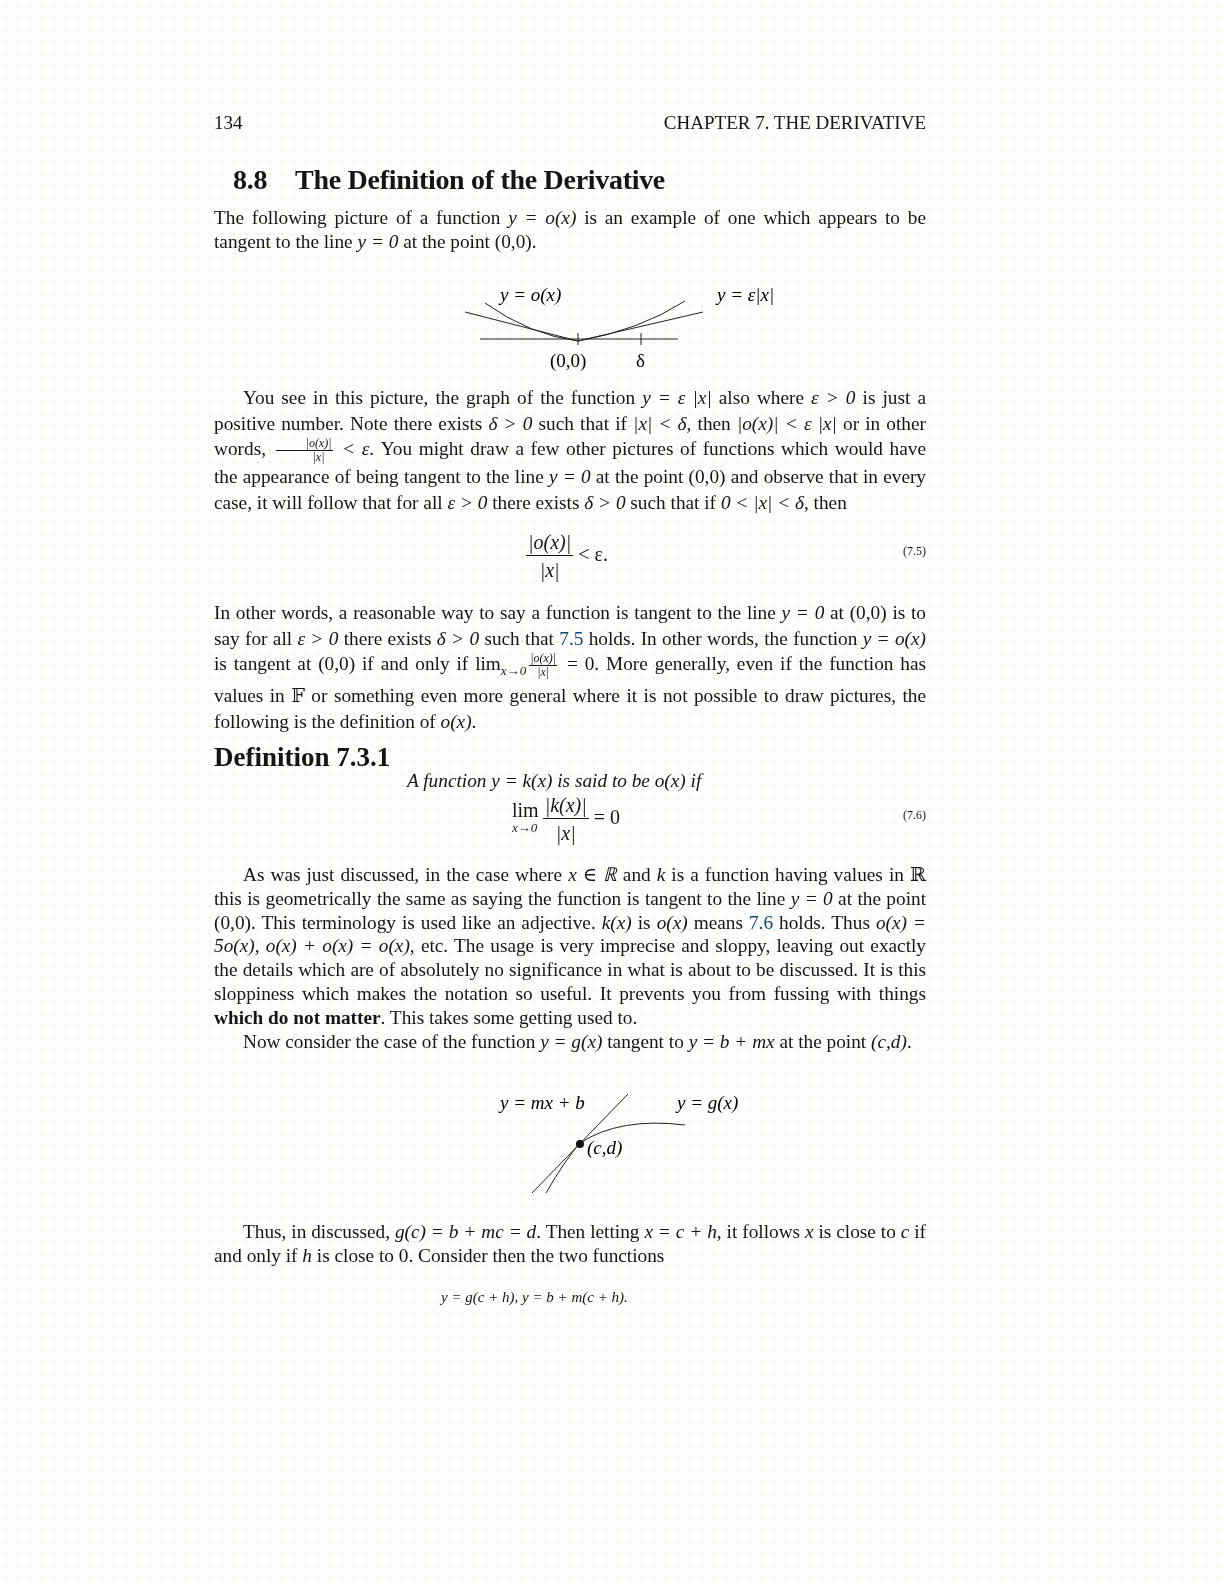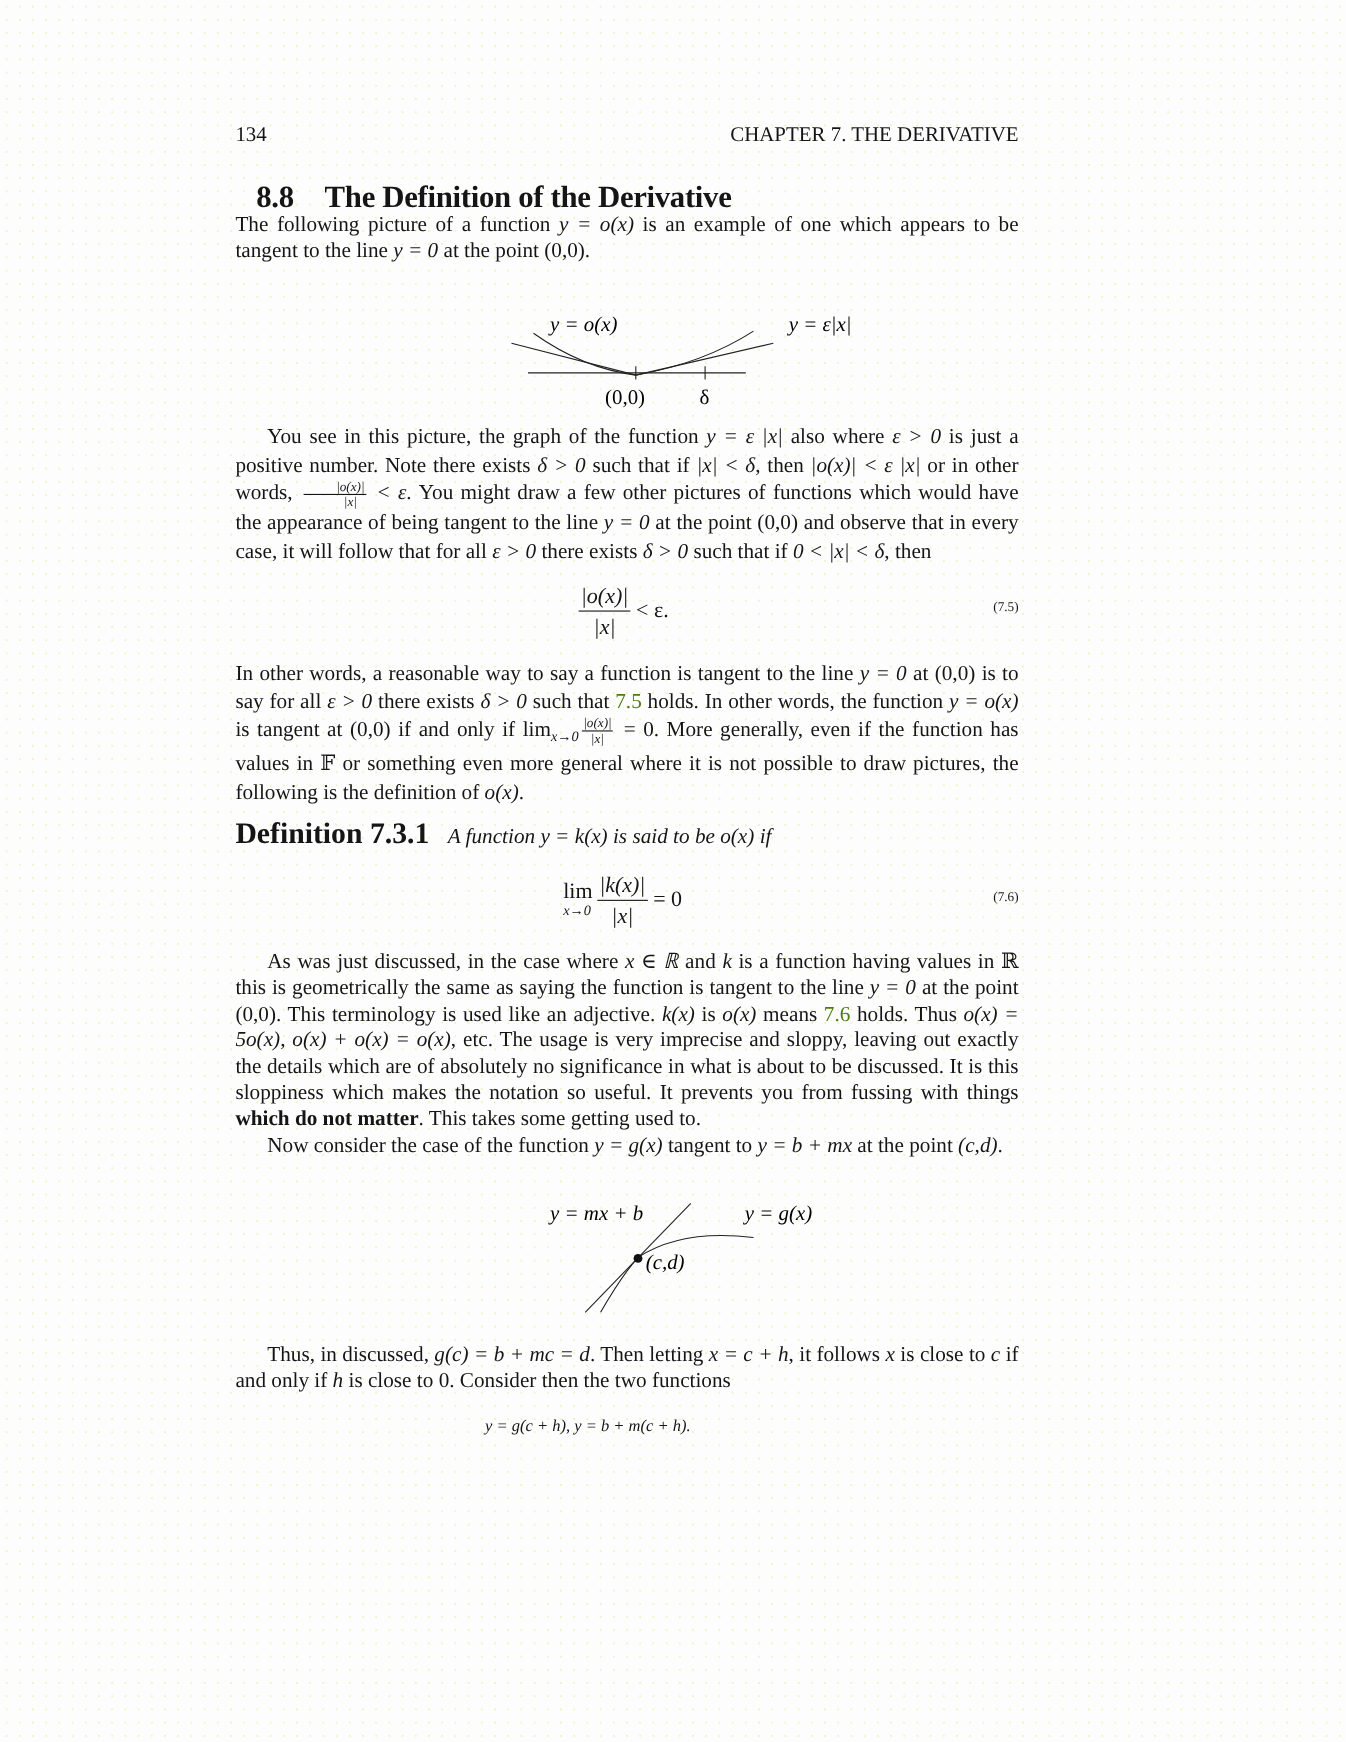--- a/index.html
+++ b/index.html
@@ -13,47 +13,47 @@
   }
   .abs { position: absolute; }
   .runhead { top: 112px; font-size: 19px; }
   .pagenum { left: 214px; text-align: center; }
   .chapter { right: 298px; }
   .sec-title { left: 233px; top: 164px; font-size: 28px; font-weight: bold; letter-spacing: -0.3px; }
   .sec-title .num { margin-right: 28px; }
   .para { left: 214px; width: 712px; font-size: 19.3px; line-height: 24px; text-align: justify; }
   .indent { text-indent: 29px; }
   .m { font-style: italic; }
-  .link { color: #4d7c0f; }
+  .link { color: #0c4a6e; }
   .bold { font-weight: bold; }
   .frac { display: inline-block; vertical-align: middle; text-align: center; font-size: 12px; line-height: 13px; margin: 0 3px; }
   .frac .n { display: block; border-bottom: 1px solid #151515; padding: 0 1px; }
   .frac .d { display: block; }
   .eq { font-size: 20px; }
   .eqfrac { display: inline-block; vertical-align: middle; text-align: center; line-height: 24px; }
   .eqfrac .n { display: block; border-bottom: 1px solid #151515; padding: 0 2px 1px; }
   .eqfrac .d { display: block; padding-top: 2px; }
   .eqno { right: 298px; font-size: 12px; }
   .def-head { left: 214px; top: 742px; font-size: 27px; font-weight: bold; }
-  .def-body { left: 407px; top: 750px; font-size: 19.3px; font-style: italic; }
+  .def-body { left: 407px; top: 770px; font-size: 19.3px; font-style: italic; }
   .lim { display: inline-block; vertical-align: middle; text-align: left; line-height: 18px; margin-right: 4px; }
   .lim .sub { display: block; font-size: 13px; font-style: italic; }
   svg text { font-family: "Liberation Serif", serif; }
 </style>
 </head>
 <body>
 
 <div class="abs runhead pagenum">134</div>
 <div class="abs runhead chapter">CHAPTER 7.  THE DERIVATIVE</div>
 
 <div class="abs sec-title">
   <span class="num">8.8</span><span>The Definition of the Derivative</span>
 </div>
 
-<p class="abs para" style="top:193px;margin:0;">
+<p class="abs para" style="top:206px;margin:0;">
   <span>The following picture of a function </span><span class="m">y = o(x)</span><span> is an example of one which appears to be tangent to the line </span><span class="m">y = 0</span><span> at the point </span><span>(0,0)</span><span>.</span>
 </p>
 
 <svg class="abs" style="left:440px;top:270px;" width="360" height="110">
   <line x1="40" y1="69" x2="238" y2="69" stroke="#222" stroke-width="1"></line>
   <line x1="138" y1="63" x2="138" y2="75" stroke="#222" stroke-width="1"></line>
   <line x1="201" y1="63" x2="201" y2="75" stroke="#222" stroke-width="1"></line>
   <path d="M25 42 L138 71 L263 42" fill="none" stroke="#222" stroke-width="1"></path>
   <path d="M45 33 Q90 65 138 71 Q200 60 245 31" fill="none" stroke="#222" stroke-width="1"></path>
   <text x="60" y="31" font-size="19" font-style="italic">y = o(x)</text>

